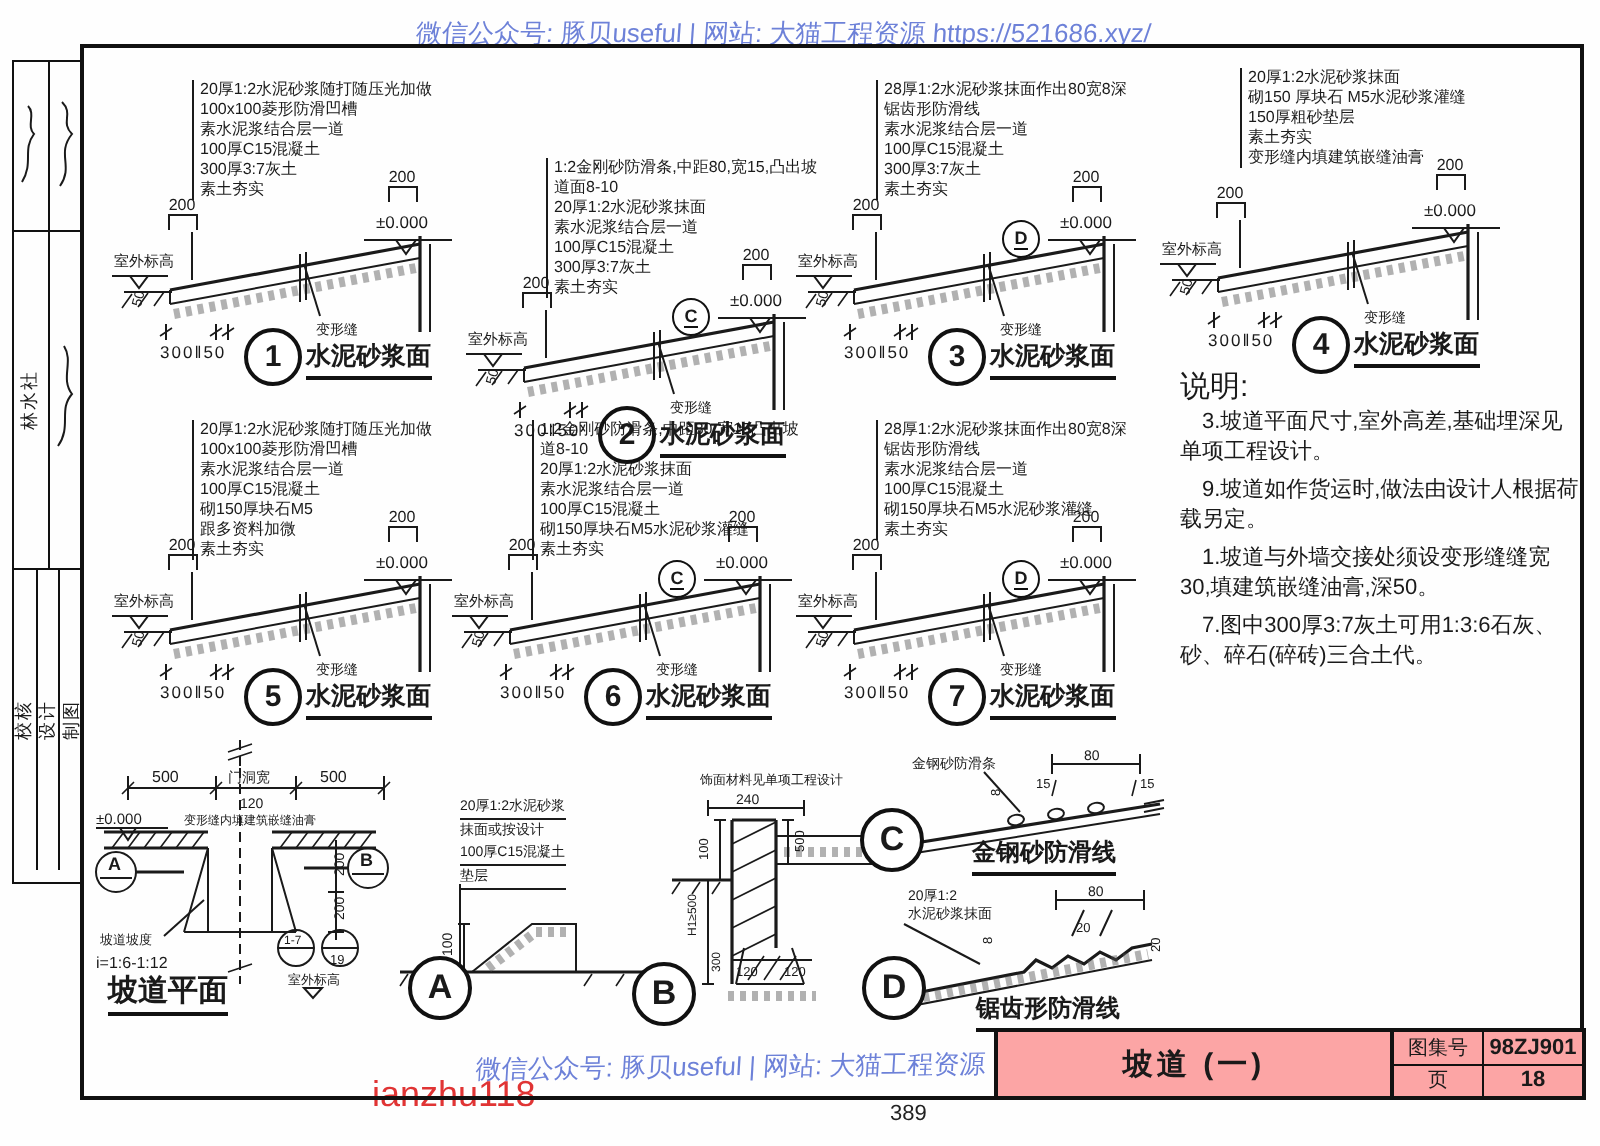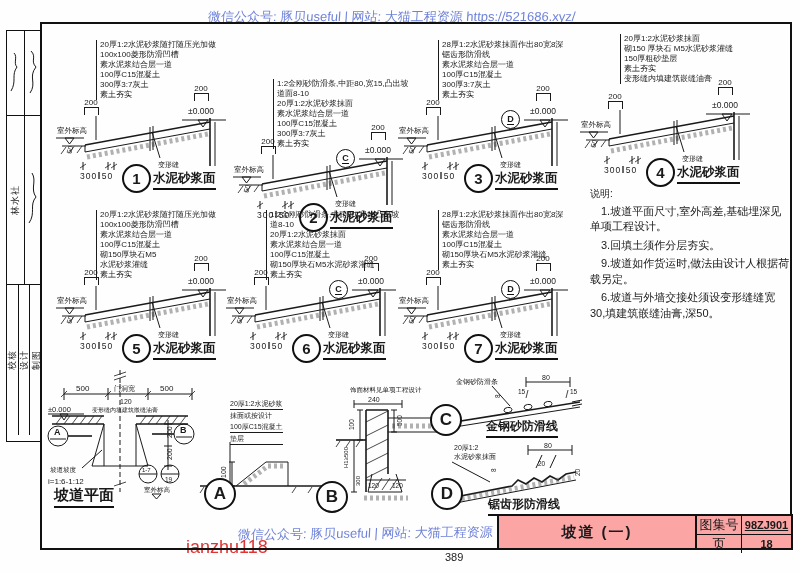--- a/index.html
+++ b/index.html
@@ -37,30 +37,30 @@
   .badge span{font-size:9px;font-weight:bold;border-bottom:1px solid #111;line-height:9px;}
   svg{position:absolute;overflow:visible;}
   svg *{vector-effect:non-scaling-stroke;}
   .ln{stroke:#1a1a1a;stroke-width:1;fill:none;}
   .ln2{stroke:#1a1a1a;stroke-width:1.6;fill:none;}
   .rub{stroke:#555;stroke-width:5;fill:none;stroke-dasharray:3,3;opacity:.45;}
   .hat{stroke:#1a1a1a;stroke-width:.8;fill:none;}
   text{fill:#1a1a1a;font-family:"Liberation Sans","DejaVu Sans",sans-serif;}
   
   .notes-panel{position:absolute;left:590px;top:186px;width:200px;font-size:11px;line-height:15.5px;}
-  .notes-panel .hd{font-size:10px;margin-bottom:2px;}
+  .notes-panel .hd{font-size:15px;margin-bottom:2px;}
   .notes-panel p{margin:0 0 3px 0;text-indent:1em;}
   
   .titleblock{position:absolute;left:497px;top:514px;width:292px;height:32px;border:2px solid #111;display:flex;background:#fca5a5;}
   .tb-name{flex:1;display:flex;align-items:center;justify-content:center;font-size:15px;font-weight:bold;letter-spacing:2px;}
   .tb-right{width:94px;border-left:2px solid #111;display:flex;flex-direction:column;}
   .tb-row{flex:1;display:flex;border-bottom:1.5px solid #111;}
   .tb-row:last-child{border-bottom:none;}
-  .tb-l{width:44px;border-right:1.5px solid #111;display:flex;align-items:center;justify-content:center;font-size:13px;}
-  .tb-v{flex:1;display:flex;align-items:center;justify-content:center;font-size:11px;font-weight:bold;text-decoration:underline;}
+  .tb-l{width:44px;border-right:1.5px solid #111;display:flex;align-items:center;justify-content:center;font-size:10px;}
+  .tb-v{flex:1;display:flex;align-items:center;justify-content:center;font-size:11px;font-weight:bold;}
   .small7{font-size:7px;white-space:nowrap;position:absolute;}
   .planttl,.cttl{position:absolute;font-weight:bold;border-bottom:2px solid #111;white-space:nowrap;padding-bottom:1px;}
 </style>
 </head>
 <body>
 <div class="page">
 
 <div class="wm" style="left:208px;top:8px;">微信公众号: 豚贝useful | 网站: 大猫工程资源 https://521686.xyz/</div>
 <div class="wm" style="left:238px;top:524px;transform:skewX(-4deg) rotate(-0.6deg);">微信公众号: 豚贝useful | 网站: 大猫工程资源 https://521686.xyz/</div>
 <div class="pageno" style="left:445px;top:551px;">389</div>
@@ -300,21 +300,21 @@
   </div>
   <div class="dtitle" style="left:97px;top:134px;">水泥砂浆面</div>
 </div>
 <div class="detail-slot" style="left:56px;top:206px;">
   <div class="notes">
         <div class="note-line">20厚1:2水泥砂浆随打随压光加做</div>
         <div class="note-line">100x100菱形防滑凹槽</div>
         <div class="note-line">素水泥浆结合层一道</div>
         <div class="note-line">100厚C15混凝土</div>
         <div class="note-line">砌150厚块石M5</div>
-        <div class="note-line">水泥砂浆灌缝</div>
+        <div class="note-line">跟多资料加微</div>
         <div class="note-line">素土夯实</div>
       </div>
   <div class="dimw" style="left:26px;top:62px;width:18px;">
     <span>200</span>
     <div class="bracket"></div>
   </div>
   <div class="dimw" style="left:136px;top:48px;width:18px;">
     <span>200</span>
     <div class="bracket"></div>
   </div>
@@ -446,24 +446,24 @@
     <span>300</span>‖<span>50</span>
   </div>
   <div class="numcirc" style="left:66px;top:128px;">
     <span>7</span>
   </div>
   <div class="dtitle" style="left:97px;top:134px;">水泥砂浆面</div>
 </div>
 
 <div class="notes-panel">
   <div class="hd">说明:</div>
-  <p>1.坡道平面尺寸,室外高差,基础埋深见单项工程设计。</p>
-  <p>3.回填土须作分层夯实。</p>
+  <p>3.坡道平面尺寸,室外高差,基础埋深见单项工程设计。</p>
   <p>9.坡道如作货运时,做法由设计人根据荷载另定。</p>
-  <p>6.坡道与外墙交接处须设变形缝缝宽30,填建筑嵌缝油膏,深50。</p>
+  <p>1.坡道与外墙交接处须设变形缝缝宽30,填建筑嵌缝油膏,深50。</p>
+  <p>7.图中300厚3:7灰土可用1:3:6石灰、砂、碎石(碎砖)三合土代。</p>
 </div>
 
 <div class="abs" style="left:44px;top:370px;width:156px;height:150px;">
   <svg style="left:0;top:0;width:152px;height:128px;" viewBox="0 0 152 128">
     <path class="ln" d="M76,0 V14" stroke-dasharray="5,3"></path>
         <path class="hat" d="M70,6 l12,-4 M70,10 l12,-4"></path>
     <path class="ln" d="M20,24 H148"></path>
     <path class="hat" d="M17,27 l6,-6 M61,27 l6,-6 M101,27 l6,-6 M145,27 l6,-6"></path>
     <path class="ln" d="M20,18 V30 M64,18 V30 M104,18 V30 M148,18 V30"></path>
     <text x="32" y="21" font-size="8">500</text>

